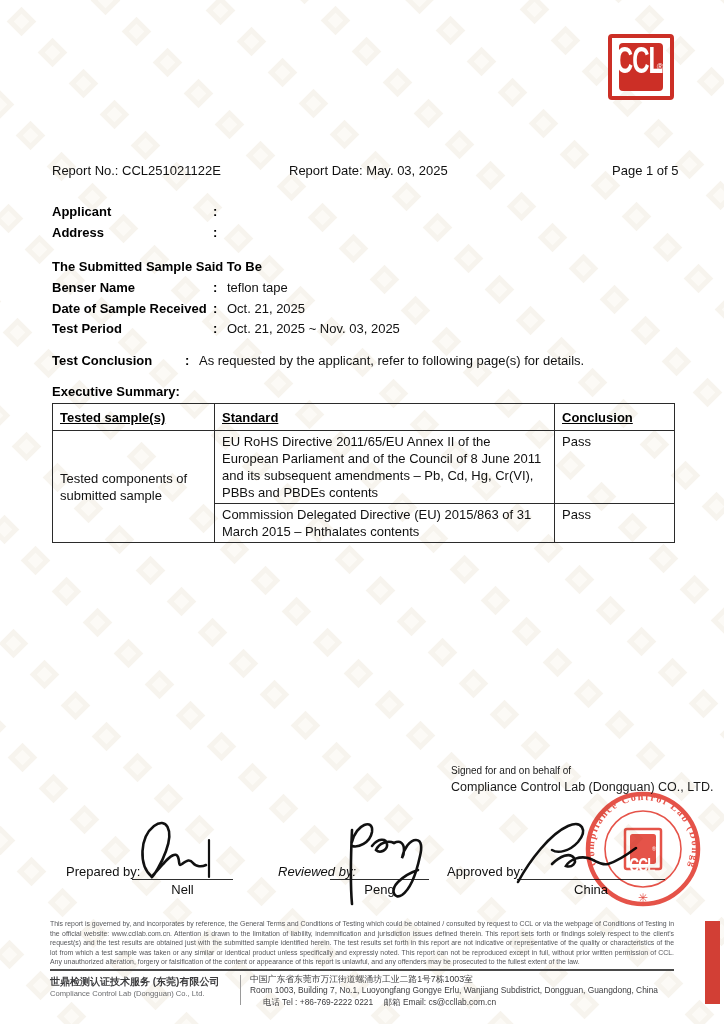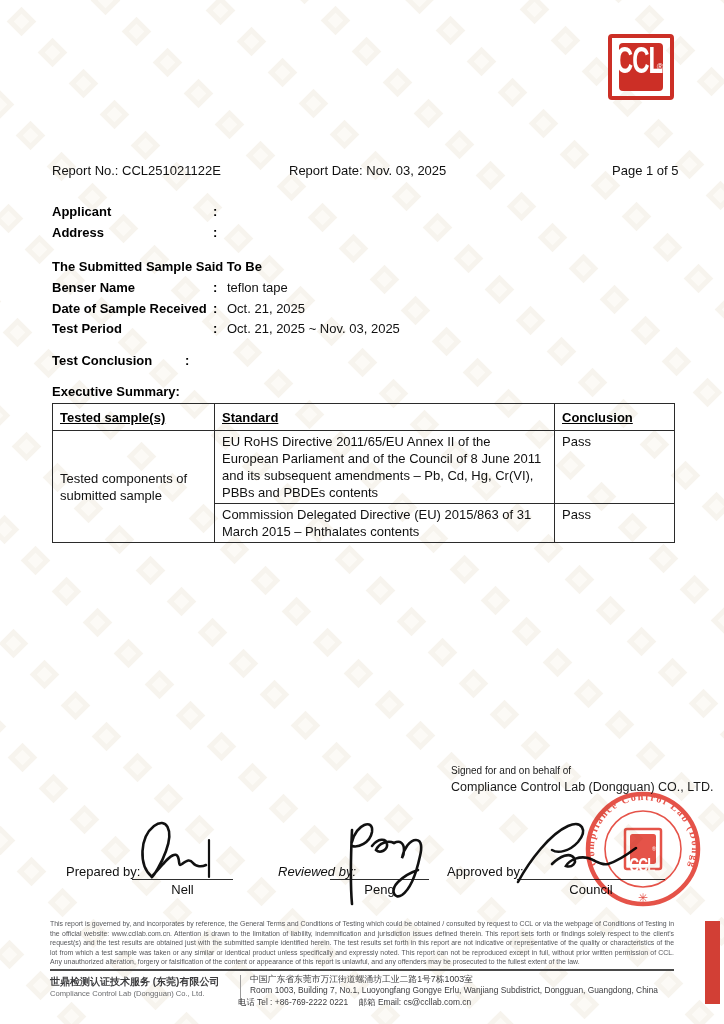--- a/index.html
+++ b/index.html
@@ -294,21 +294,21 @@
 
     <svg class="abs" style="left:608px;top:34px;" width="66" height="66" viewBox="0 0 66 66">
       <rect x="2" y="2" width="62" height="62" rx="2" fill="none" stroke="#cc2f26" stroke-width="4"></rect>
       <rect x="11" y="9" width="44" height="48" rx="4" fill="#cc2f26"></rect>
       <text x="31" y="31" text-anchor="middle" transform="translate(0,16) scale(1,1.52) translate(0,-16)" font-family="Liberation Sans, sans-serif" font-weight="bold" font-size="24" letter-spacing="-1" fill="#ffffff">CCL</text>
       <text x="52" y="36" text-anchor="middle" font-size="9" fill="#ffffff">®</text>
     </svg>
 
 
     <span class="abs meta" style="left:52px;top:163px;">Report No.: CCL251021122E</span>
-    <span class="abs meta" style="left:289px;top:163px;">Report Date: Nov. 03, 2025</span>
+    <span class="abs meta" style="left:289px;top:163px;">Report Date: May. 03, 2025</span>
     <span class="abs meta" style="left:612px;top:163px;">Page 1 of 5</span>
 
     <span class="abs lbl" style="left:52px;top:204px;">Applicant</span>
     <span class="abs colon" style="left:213px;top:204px;">:</span>
 
     <span class="abs lbl" style="left:52px;top:225px;">Address</span>
     <span class="abs colon" style="left:213px;top:225px;">:</span>
 
     <span class="abs lbl" style="left:52px;top:259px;">The Submitted Sample Said To Be</span>
 
@@ -319,20 +319,21 @@
     <span class="abs lbl" style="left:52px;top:301px;">Date of Sample Received</span>
     <span class="abs colon" style="left:213px;top:301px;">:</span>
     <span class="abs val" style="left:227px;top:301px;">Oct. 21, 2025</span>
 
     <span class="abs lbl" style="left:52px;top:321px;">Test Period</span>
     <span class="abs colon" style="left:213px;top:321px;">:</span>
     <span class="abs val" style="left:227px;top:321px;">Oct. 21, 2025 ~ Nov. 03, 2025</span>
 
     <span class="abs lbl" style="left:52px;top:353px;">Test Conclusion</span>
     <span class="abs colon" style="left:185px;top:353px;">:</span>
+    <span class="abs val" style="left:199px;top:353px;">As requested by the applicant, refer to following page(s) for details.</span>
 
     <span class="abs lbl" style="left:52px;top:384px;">Executive Summary:</span>
 
     <table class="sumtable">
       <colgroup>
           <col style="width:162px">
           <col style="width:340px">
           <col style="width:120px">
         </colgroup>
       <tbody>
@@ -374,36 +375,36 @@
       <g fill="none" stroke="#111" stroke-width="2.6" stroke-linecap="round">
         <path d="M20,18 C19,40 18,70 20,92"></path>
         <path d="M20,30 C24,12 42,6 40,20 C38,31 26,36 20,34"></path>
         <path d="M40,34 C46,26 54,26 55,32 C56,38 48,42 44,38 C47,31 56,28 62,31"></path>
         <path d="M62,31 C68,28 72,31 72,38 C72,43 70,46 70,46 C72,36 78,28 84,28 C90,28 90,36 88,44 C85,58 80,76 70,83 C62,88 58,78 66,70 C72,64 80,60 86,58"></path>
       </g>
     </svg>
 
     <span class="siglabel" style="left:447px;top:864px;">Approved by:</span>
     <div class="sigline" style="left:517px;top:879px;width:148px;"></div>
-    <span class="signame" style="left:517px;top:882px;width:148px;">Council</span>
+    <span class="signame" style="left:517px;top:882px;width:148px;">China</span>
     <svg class="sig-svg" style="left:510px;top:812px;" width="140" height="80" viewBox="0 0 140 80">
       <g fill="none" stroke="#111" stroke-width="2.6" stroke-linecap="round">
         <path d="M8,70 C20,48 40,22 58,14 C72,8 78,18 68,30 C60,39 48,42 42,38"></path>
         <path d="M42,52 C50,44 60,40 64,46 C67,51 62,56 56,54 C60,47 70,44 78,46 C86,48 90,54 98,52 C108,49 118,42 126,36"></path>
       </g>
     </svg>
 
     <div class="legal">This report is governed by, and incorporates by reference, the General Terms and Conditions of Testing which could be obtained / consulted by request to CCL or via the webpage of Conditions of Testing in the official website: www.ccllab.com.cn. Attention is drawn to the limitation of liability, indemnification and jurisdiction issues defined therein. This report sets forth or findings solely respect to the client's request(s) and the test results are obtained just with the submitted sample identified herein. The test results set forth in this report are not indicative or representative of the quality or characteristics of the lot from which a test sample was taken or any similar or identical product unless specifically and expressly noted. This report can not be reproduced except in full, without prior written permission of CCL. Any unauthorized alteration, forgery or falsification of the content or appearance of this report is unlawful, and any offenders may be prosecuted to the fullest extent of the law.</div>
     <div class="footrule"></div>
     <span class="abs cn" style="left:50px;top:975px;font-size:10px;font-weight:bold;color:#3c3c3e;">世鼎检测认证技术服务 (东莞)有限公司</span>
     <span class="abs" style="left:50px;top:989px;font-size:7.6px;color:#6a6b6e;">Compliance Control Lab (Dongguan) Co., Ltd.</span>
     <div class="vdivider"></div>
     <span class="abs cn" style="left:250px;top:974px;font-size:8.8px;color:#3c3c3e;">中国广东省东莞市万江街道螺涌坊工业二路1号7栋1003室</span>
     <span class="abs" style="left:250px;top:985px;font-size:8.4px;color:#3c3c3e;">Room 1003, Building 7, No.1, Luoyongfang Gongye Erlu, Wanjiang Subdistrict, Dongguan, Guangdong, China</span>
-    <span class="abs cn" style="left:238px;top:997px;font-size:8.4px;color:#3c3c3e;">电话 Tel : +86-769-2222 0221　 邮箱 Email: cs@ccllab.com.cn</span>
+    <span class="abs cn" style="left:263px;top:997px;font-size:8.4px;color:#3c3c3e;">电话 Tel : +86-769-2222 0221　 邮箱 Email: cs@ccllab.com.cn</span>
     <div class="redbar"></div>
   </div>
 
   <svg id="stamp" width="120" height="120" viewBox="0 0 120 120">
     <defs>
       <path id="arcpath" d="M 13.7,76 A 49 49 0 1 1 106.3,76"></path>
     </defs>
     <circle cx="60" cy="60" r="55" fill="none" stroke="#e23b30" stroke-width="4.5"></circle>
     <circle cx="60" cy="60" r="38" fill="none" stroke="#e23b30" stroke-width="1.6"></circle>
     <text font-family="Liberation Serif, serif" font-size="10.2" font-weight="bold" fill="#e23b30" letter-spacing="0.5">

